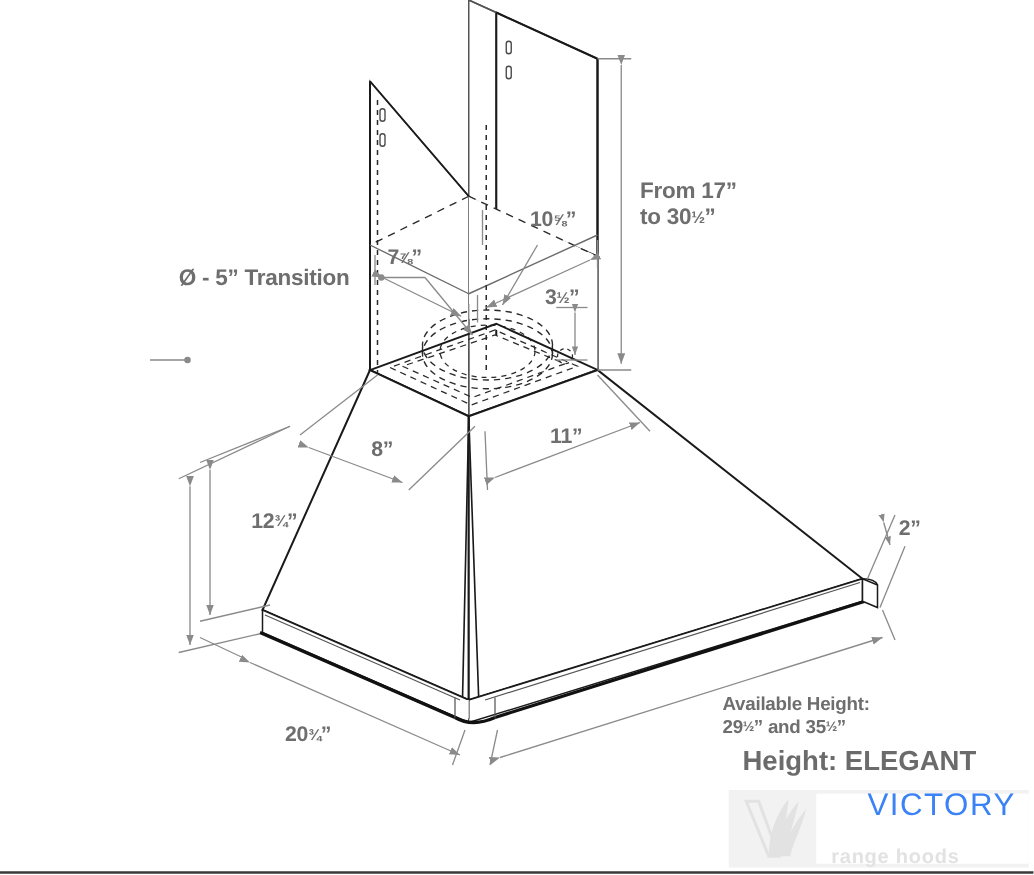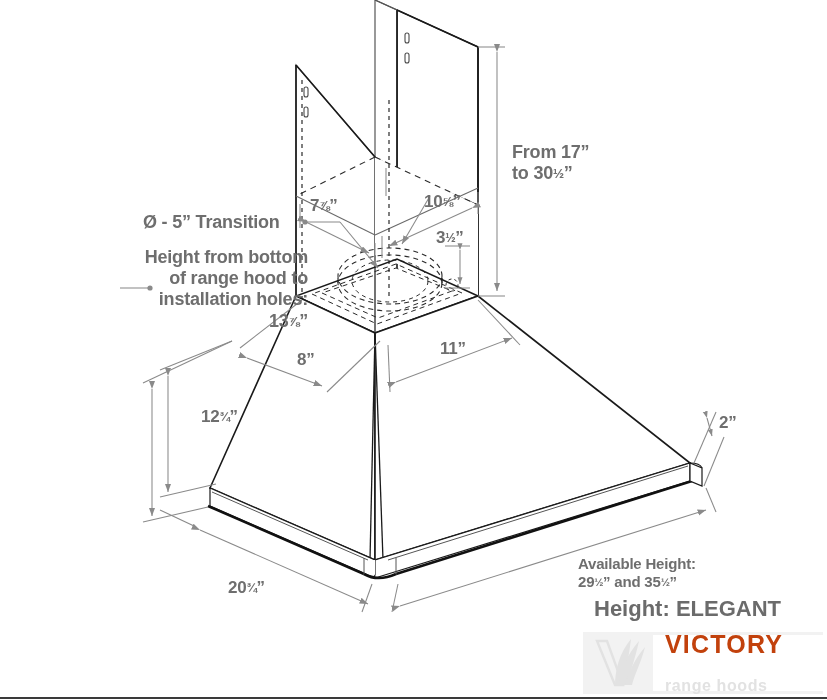--- a/index.html
+++ b/index.html
@@ -70,25 +70,26 @@
     background: #ffffff;
     height: 56px;
     flex: 1 1 auto;
     display: flex;
     flex-direction: column;
     justify-content: center;
     padding-left: 12px;
     box-sizing: border-box;
   }
   .logo-word {
-    color: #c2410c;
-    font-weight: bold;
+    color: #3b82f6;
+    font-weight: normal;
     font-size: 25px;
     letter-spacing: 1.2px;
     line-height: 1;
+    margin-left: 29px;
   }
   .logo-sub {
     color: #e2e2e2;
     font-weight: bold;
     font-size: 16px;
     letter-spacing: 0.6px;
     line-height: 1;
     margin-top: 21px;
   }
   #bottom-rule {
@@ -315,32 +316,26 @@
     </g>
   </svg>
 
   <div class="lbl note" style="left:512px; top:142px;">
     <span>From 17”</span><br>
     <span>to 30</span><span class="frac">½</span><span>”</span>
   </div>
 
   <div class="lbl note" style="left:143px; top:212px;">Ø - 5” Transition</div>
 
-  <div class="lbl note note-r" style="left:138px; top:247px; width:170px; text-align:right;">
-    <span>Height from bottom</span><br>
-    <span>of range hood to</span><br>
-    <span>installation holes:</span><br>
-    <span>13</span><span class="frac">⅞</span><span>”</span>
-  </div>
 
   <div class="lbl dim" style="left:310px; top:196px;">
     <span>7</span><span class="frac">⅞</span><span>”</span>
   </div>
 
-  <div class="lbl dim" style="left:424px; top:192px;">
+  <div class="lbl dim" style="left:424px; top:166px;">
     <span>10</span><span class="frac">⅝</span><span>”</span>
   </div>
 
   <div class="lbl dim" style="left:436px; top:228px;">
     <span>3</span><span class="frac">½</span><span>”</span>
   </div>
 
   <div class="lbl dim" style="left:297px; top:350px;">
     <span>8</span><span class="frac"></span><span>”</span>
   </div>

